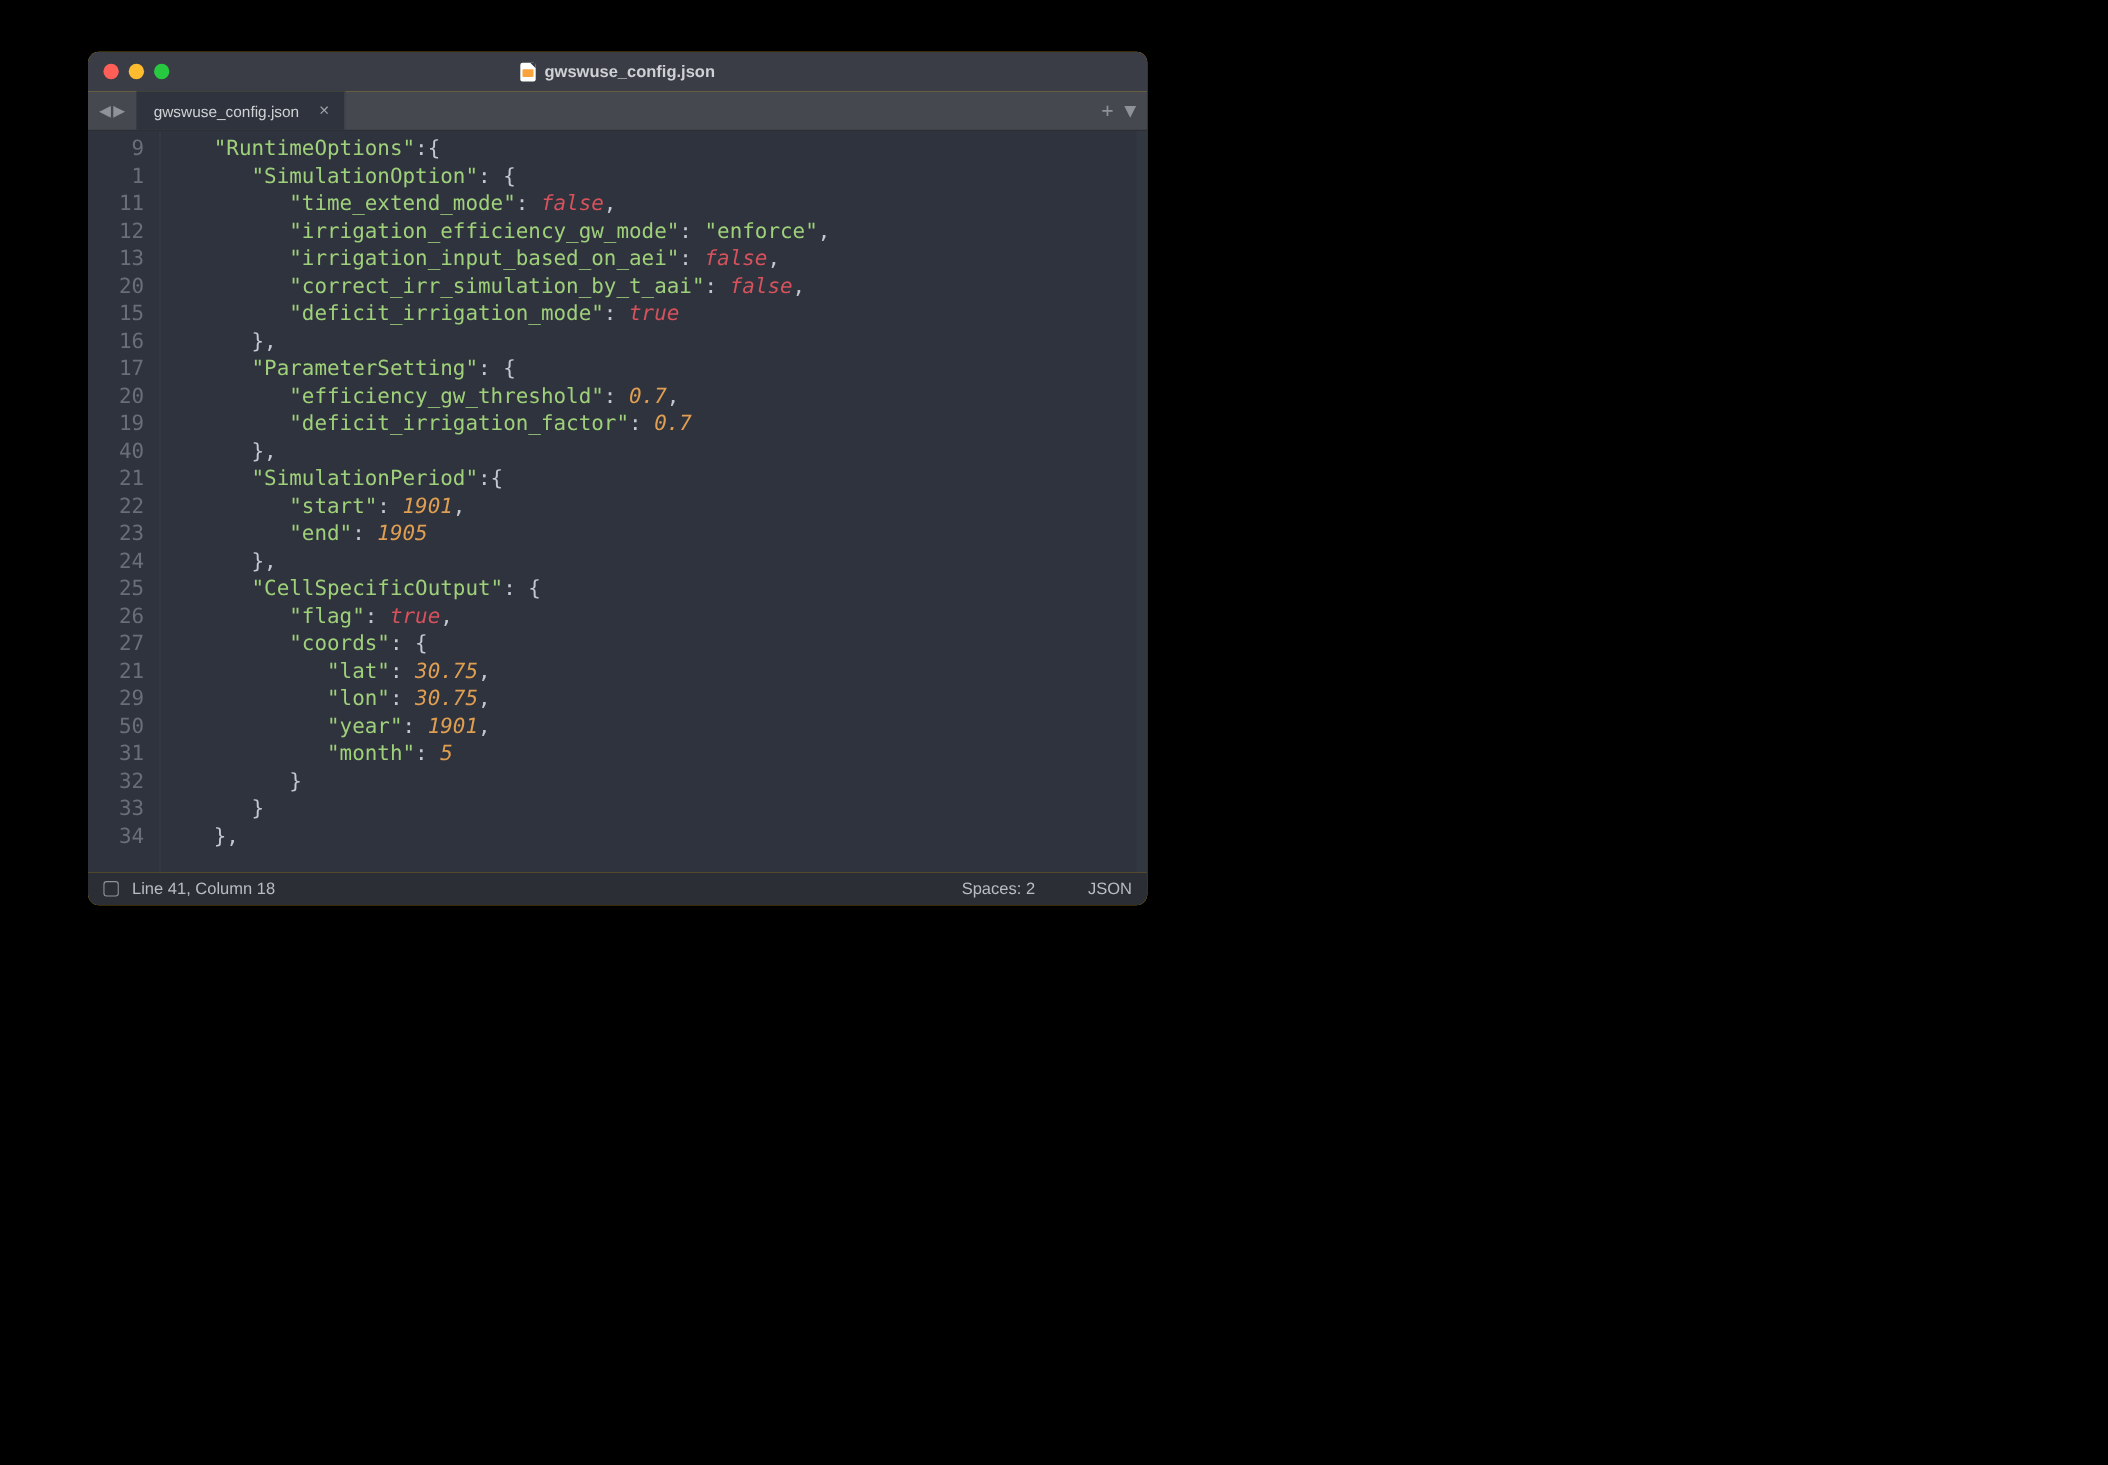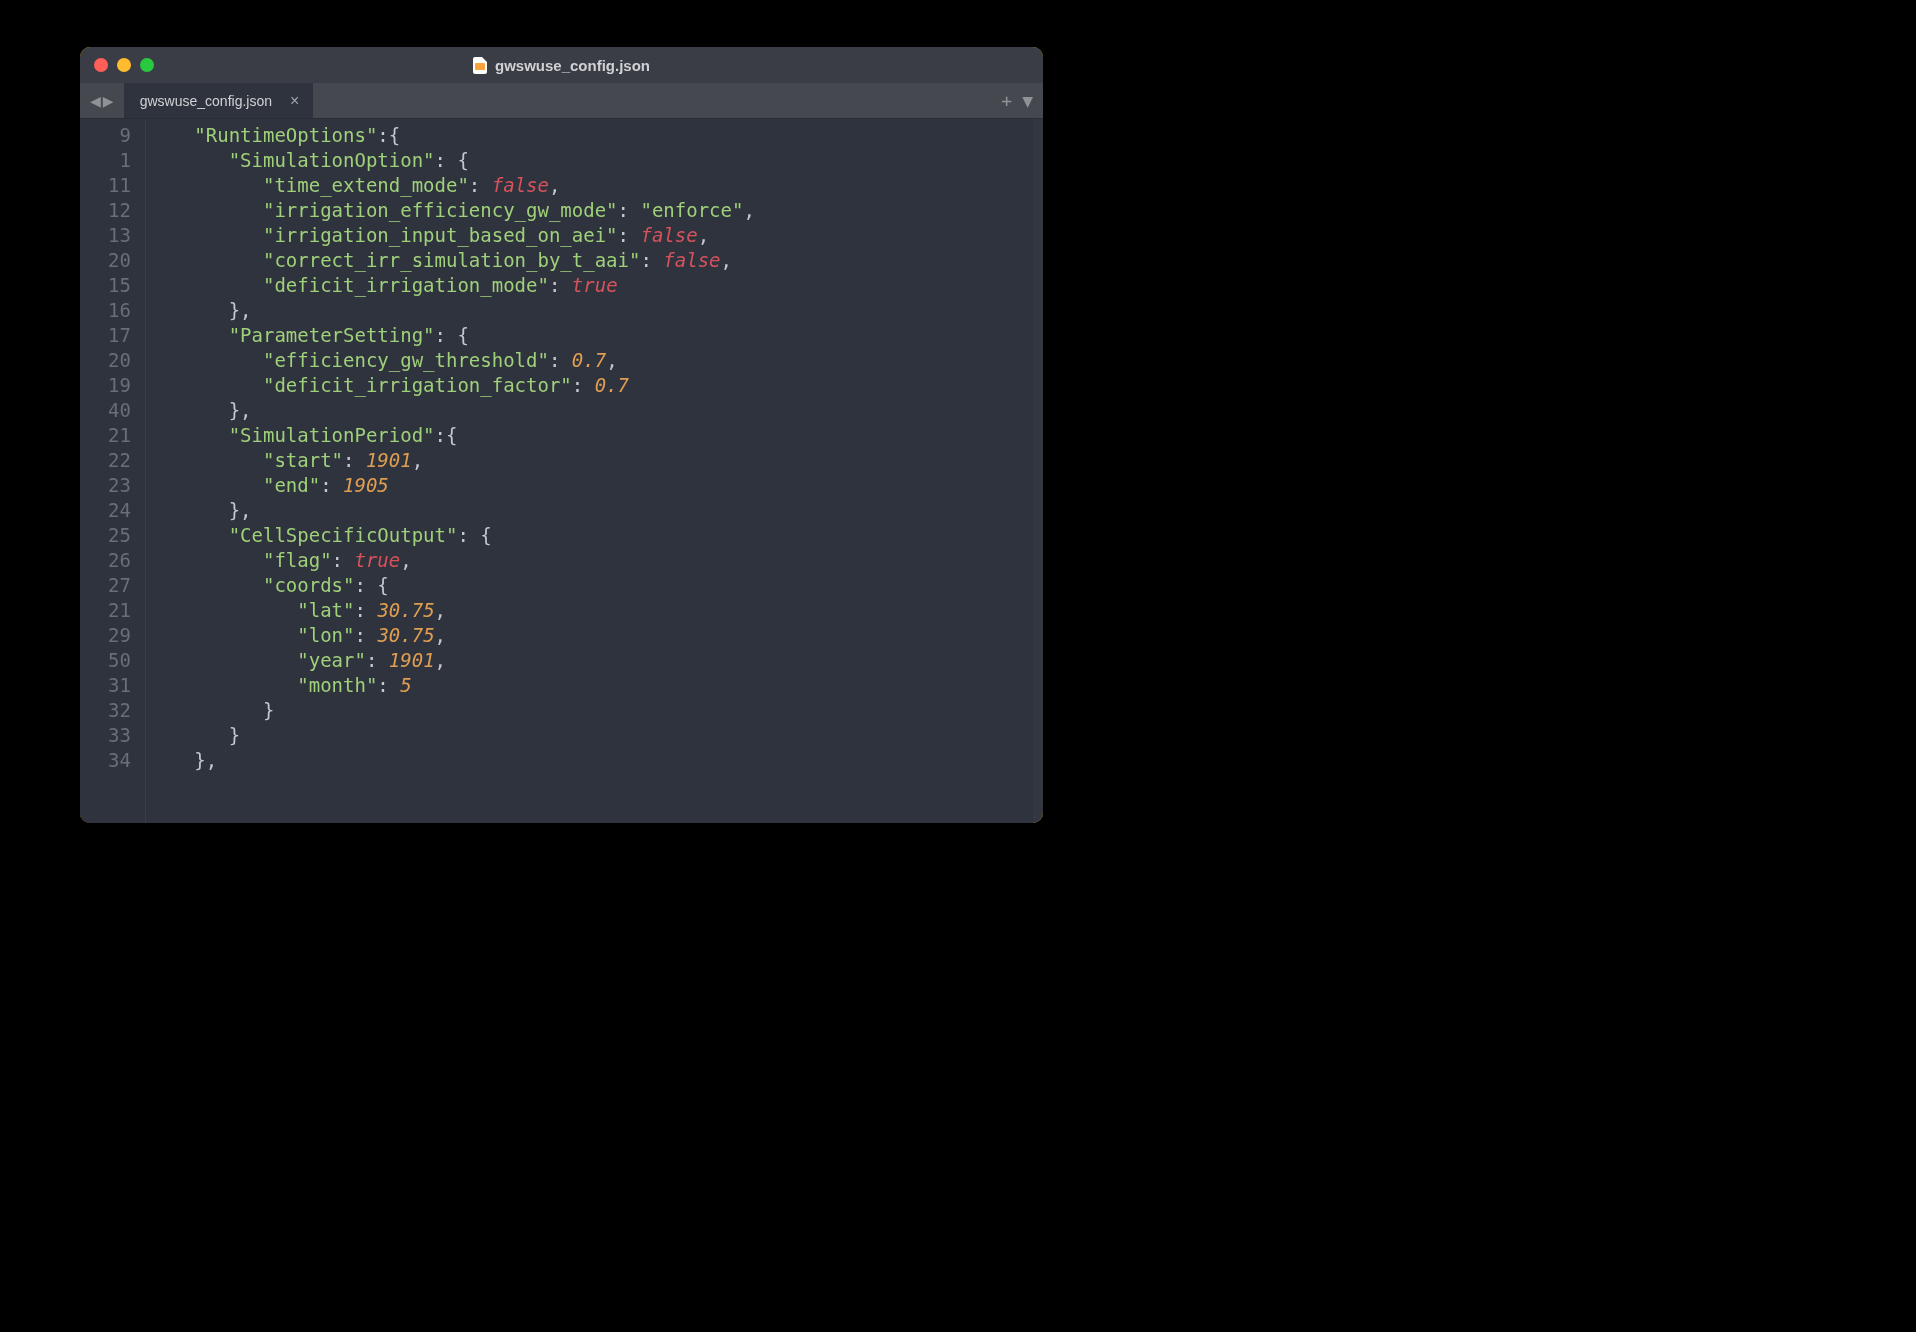--- a/index.html
+++ b/index.html
@@ -246,14 +246,23 @@
         <div>50</div>
         <div>31</div>
         <div>32</div>
         <div>33</div>
         <div>34</div>
       </div>
     <div class="code" id="code"><div><span>   </span><span class="key">"RuntimeOptions"</span><span class="punct">:{</span></div><div><span>      </span><span class="key">"SimulationOption"</span><span class="punct">: {</span></div><div><span>         </span><span class="key">"time_extend_mode"</span><span class="punct">: </span><span class="boolf">false</span><span class="punct">,</span></div><div><span>         </span><span class="key">"irrigation_efficiency_gw_mode"</span><span class="punct">: </span><span class="strval">"enforce"</span><span class="punct">,</span></div><div><span>         </span><span class="key">"irrigation_input_based_on_aei"</span><span class="punct">: </span><span class="boolf">false</span><span class="punct">,</span></div><div><span>         </span><span class="key">"correct_irr_simulation_by_t_aai"</span><span class="punct">: </span><span class="boolf">false</span><span class="punct">,</span></div><div><span>         </span><span class="key">"deficit_irrigation_mode"</span><span class="punct">: </span><span class="boolt">true</span></div><div><span class="punct">      },</span></div><div><span>      </span><span class="key">"ParameterSetting"</span><span class="punct">: {</span></div><div><span>         </span><span class="key">"efficiency_gw_threshold"</span><span class="punct">: </span><span class="num">0.7</span><span class="punct">,</span></div><div><span>         </span><span class="key">"deficit_irrigation_factor"</span><span class="punct">: </span><span class="num">0.7</span></div><div><span class="punct">      },</span></div><div><span>      </span><span class="key">"SimulationPeriod"</span><span class="punct">:{</span></div><div><span>         </span><span class="key">"start"</span><span class="punct">: </span><span class="num">1901</span><span class="punct">,</span></div><div><span>         </span><span class="key">"end"</span><span class="punct">: </span><span class="num">1905</span></div><div><span class="punct">      },</span></div><div><span>      </span><span class="key">"CellSpecificOutput"</span><span class="punct">: {</span></div><div><span>         </span><span class="key">"flag"</span><span class="punct">: </span><span class="boolt">true</span><span class="punct">,</span></div><div><span>         </span><span class="key">"coords"</span><span class="punct">: {</span></div><div><span>            </span><span class="key">"lat"</span><span class="punct">: </span><span class="num">30.75</span><span class="punct">,</span></div><div><span>            </span><span class="key">"lon"</span><span class="punct">: </span><span class="num">30.75</span><span class="punct">,</span></div><div><span>            </span><span class="key">"year"</span><span class="punct">: </span><span class="num">1901</span><span class="punct">,</span></div><div><span>            </span><span class="key">"month"</span><span class="punct">: </span><span class="num">5</span></div><div><span class="punct">         }</span></div><div><span class="punct">      }</span></div><div><span class="punct">   },</span></div></div>
     <div class="minimap"></div>
   </div>
 
+  <div class="statusbar">
+    <div class="status-box"></div>
+    <span>Line 41, Column 18</span>
+    <div class="spacer"></div>
+    <div class="status-right">
+      <span>Spaces: 2</span>
+      <span>JSON</span>
+    </div>
+  </div>
 
 </div>
 
 </body></html>

